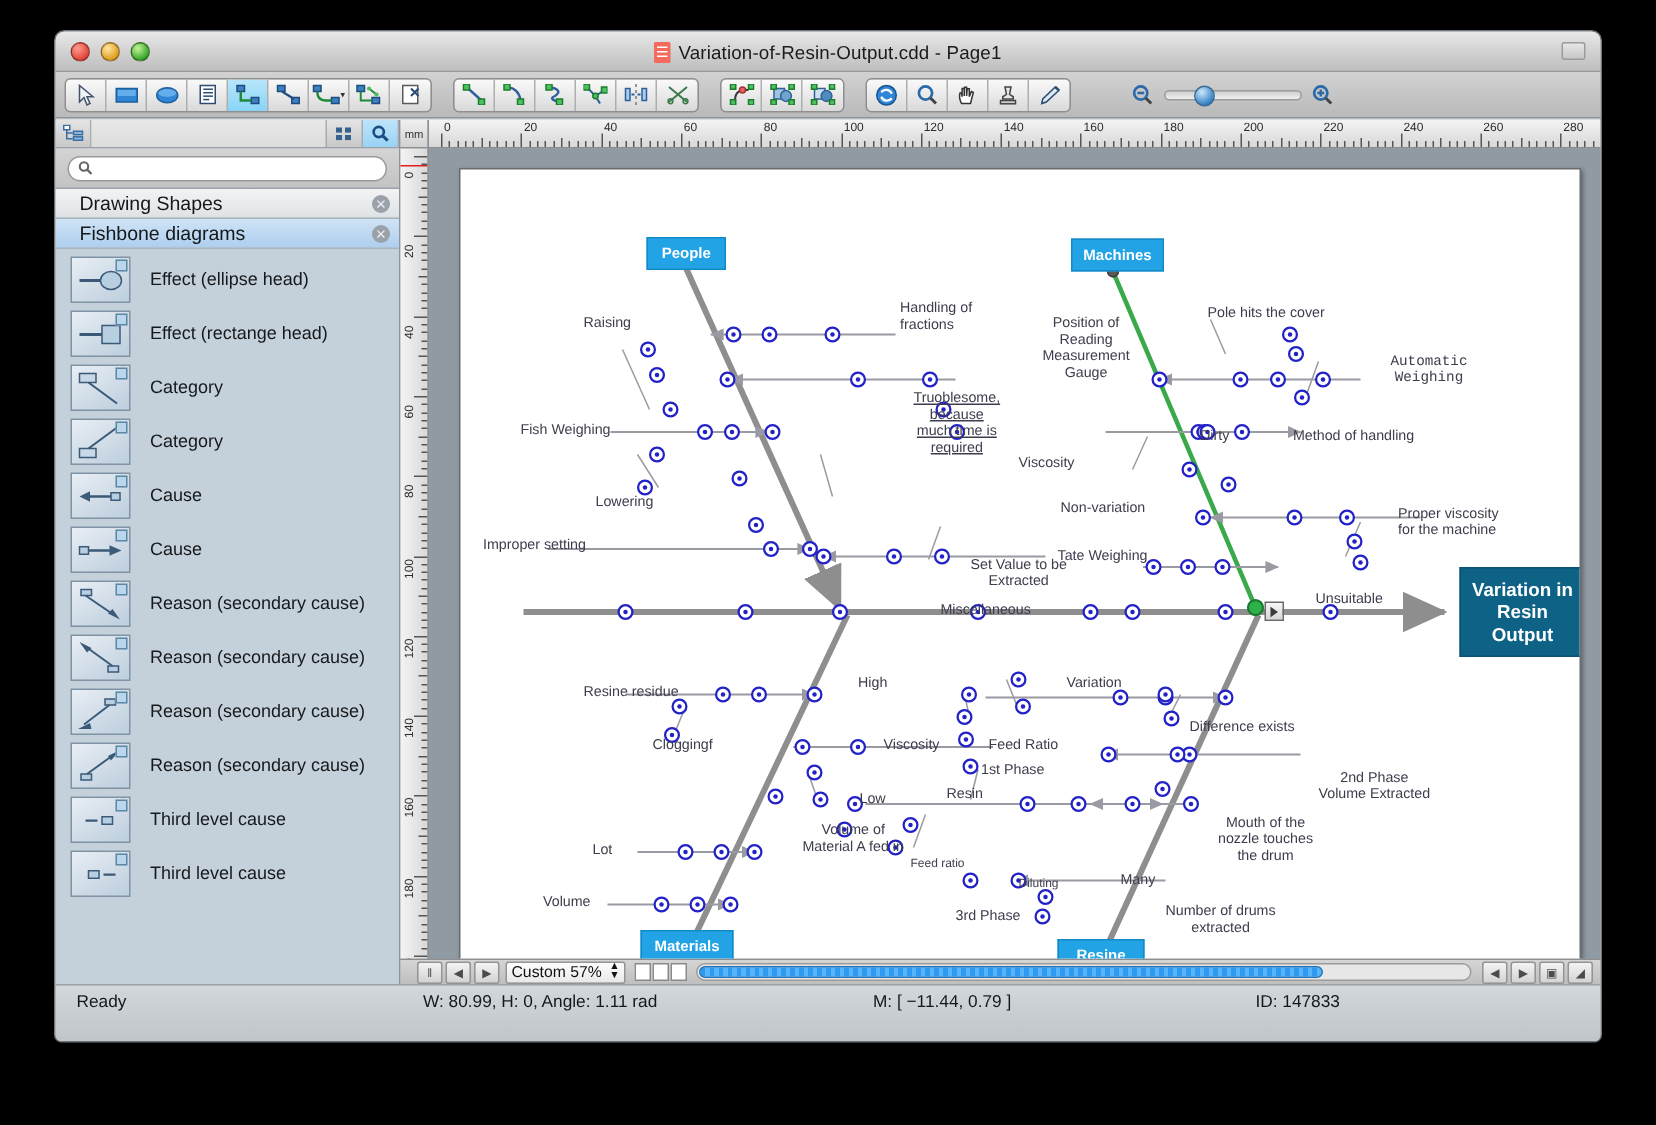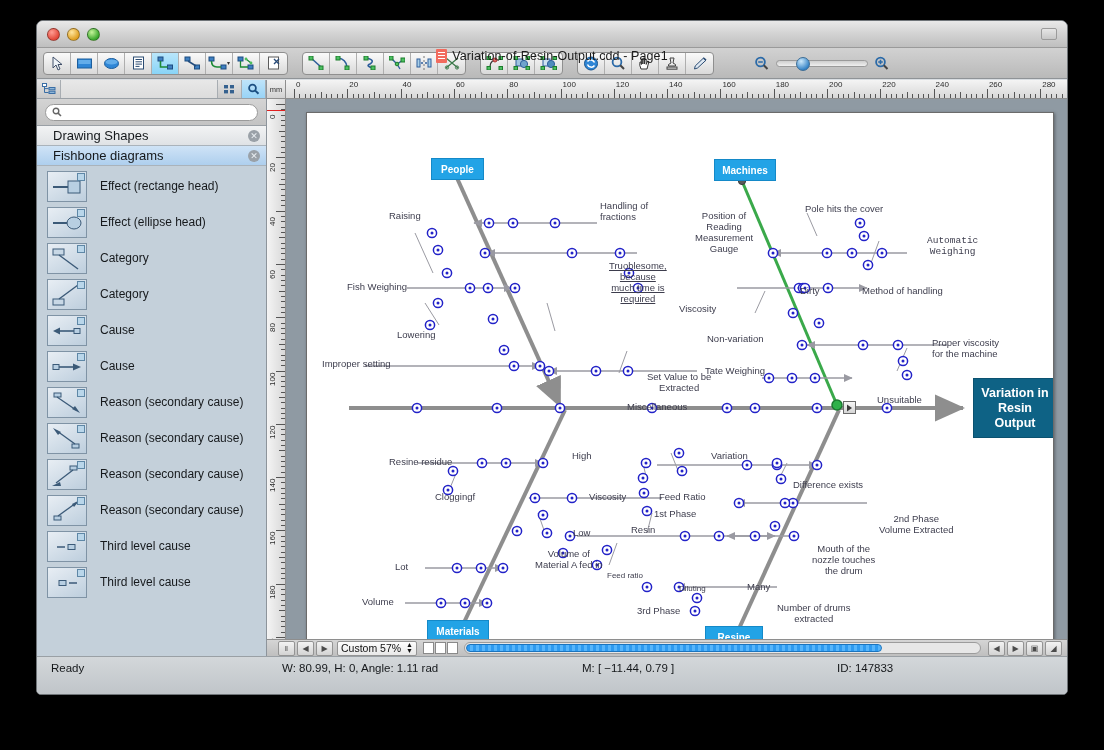--- a/index.html
+++ b/index.html
@@ -37,21 +37,21 @@
   .traffic {
     display: flex; gap: 7px; margin-left: 10px;
   }
   .tl { width: 13px; height: 13px; border-radius: 50%; border: 1px solid rgba(0,0,0,.35); }
   .tl.red    { background: radial-gradient(circle at 35% 30%, #ff9d93, #e2483a 70%); }
   .tl.yellow { background: radial-gradient(circle at 35% 30%, #ffe7a0, #e0a022 70%); }
   .tl.green  { background: radial-gradient(circle at 35% 30%, #c5f49a, #3ba82d 70%); }
   #title-wrap {
     position: absolute; left: 0; right: 0; top: 0; height: 27px;
     display: flex; align-items: center; justify-content: center;
-    gap: 5px; pointer-events: none; margin-top: 21px;
+    gap: 5px; pointer-events: none;
   }
   #doc-icon {
     width: 11px; height: 14px; background: #f26b5e;
     border-radius: 1px; position: relative;
   }
   #doc-icon:after {
     content: ""; position: absolute; left: 2px; top: 3px;
     width: 7px; height: 1.5px; background: #fff;
     box-shadow: 0 3px 0 #fff, 0 6px 0 #fff;
   }
@@ -553,30 +553,30 @@
         </div>
         <div class="cat-row sel">
           <span>Fishbone diagrams</span>
           <span class="cat-close">✕</span>
         </div>
 
         <div id="shape-list">
             <div class="shape-item">
               <div class="shape-thumb"><svg width="38" height="29">
                   <line x1="5" y1="15" x2="20" y2="15" stroke="#3b5a78" stroke-width="2"></line>
-                  <rect x="20" y="9" width="12" height="12" fill="#b8cfe2" stroke="#3b5a78"></rect>
+                  <ellipse cx="26" cy="15" rx="7" ry="6" fill="#b8cfe2" stroke="#3b5a78"></ellipse>
                 </svg><span class="corner"></span></div>
-              <span class="shape-label">Effect (rectange head)</span>
+              <span class="shape-label">Effect (ellipse head)</span>
             </div>
             <div class="shape-item">
               <div class="shape-thumb"><svg width="38" height="29">
                   <line x1="5" y1="15" x2="20" y2="15" stroke="#3b5a78" stroke-width="2"></line>
-                  <ellipse cx="26" cy="15" rx="7" ry="6" fill="#b8cfe2" stroke="#3b5a78"></ellipse>
+                  <rect x="20" y="9" width="12" height="12" fill="#b8cfe2" stroke="#3b5a78"></rect>
                 </svg><span class="corner"></span></div>
-              <span class="shape-label">Effect (ellipse head)</span>
+              <span class="shape-label">Effect (rectange head)</span>
             </div>
             <div class="shape-item">
               <div class="shape-thumb"><svg width="38" height="29">
                   <rect x="5" y="5" width="11" height="6" fill="#c8d8e6" stroke="#3b5a78"></rect>
                   <line x1="11" y1="11" x2="30" y2="25" stroke="#3b5a78" stroke-width="1.4"></line>
                 </svg><span class="corner"></span></div>
               <span class="shape-label">Category</span>
             </div>
             <div class="shape-item">
               <div class="shape-thumb"><svg width="38" height="29">

